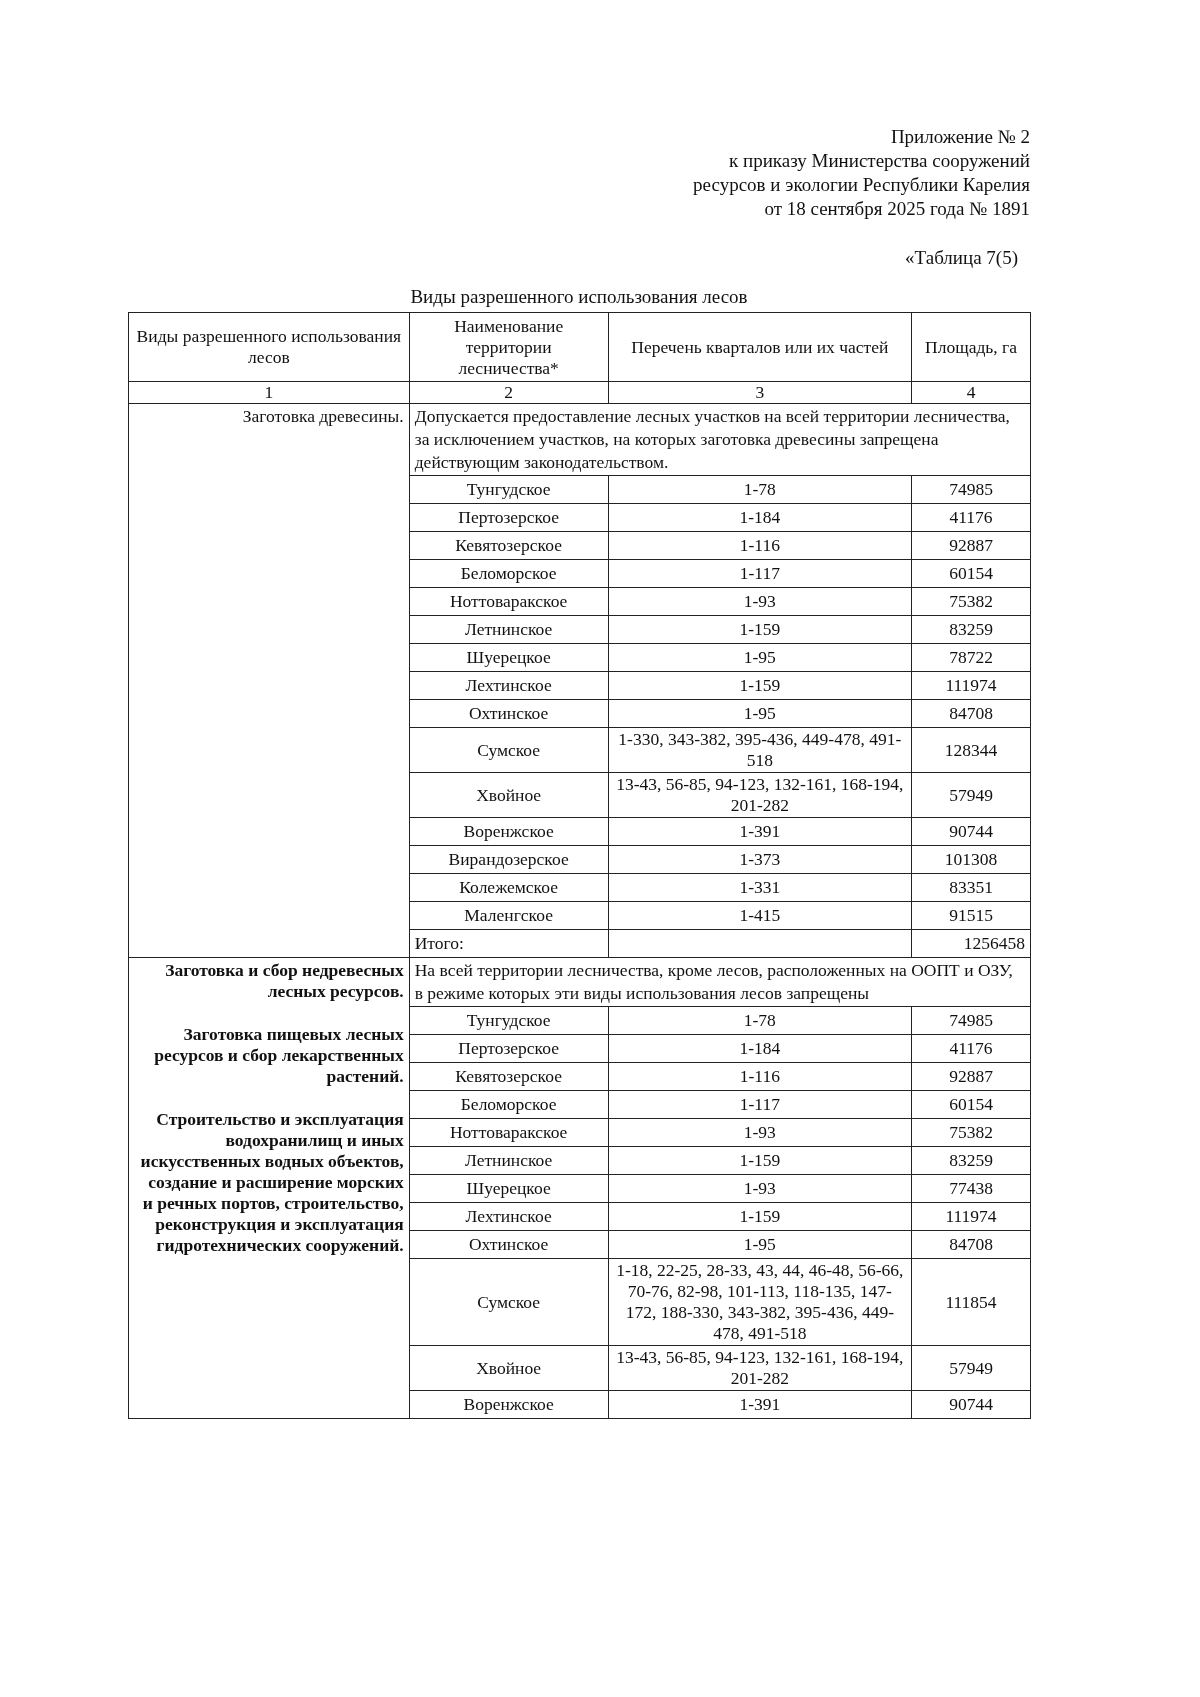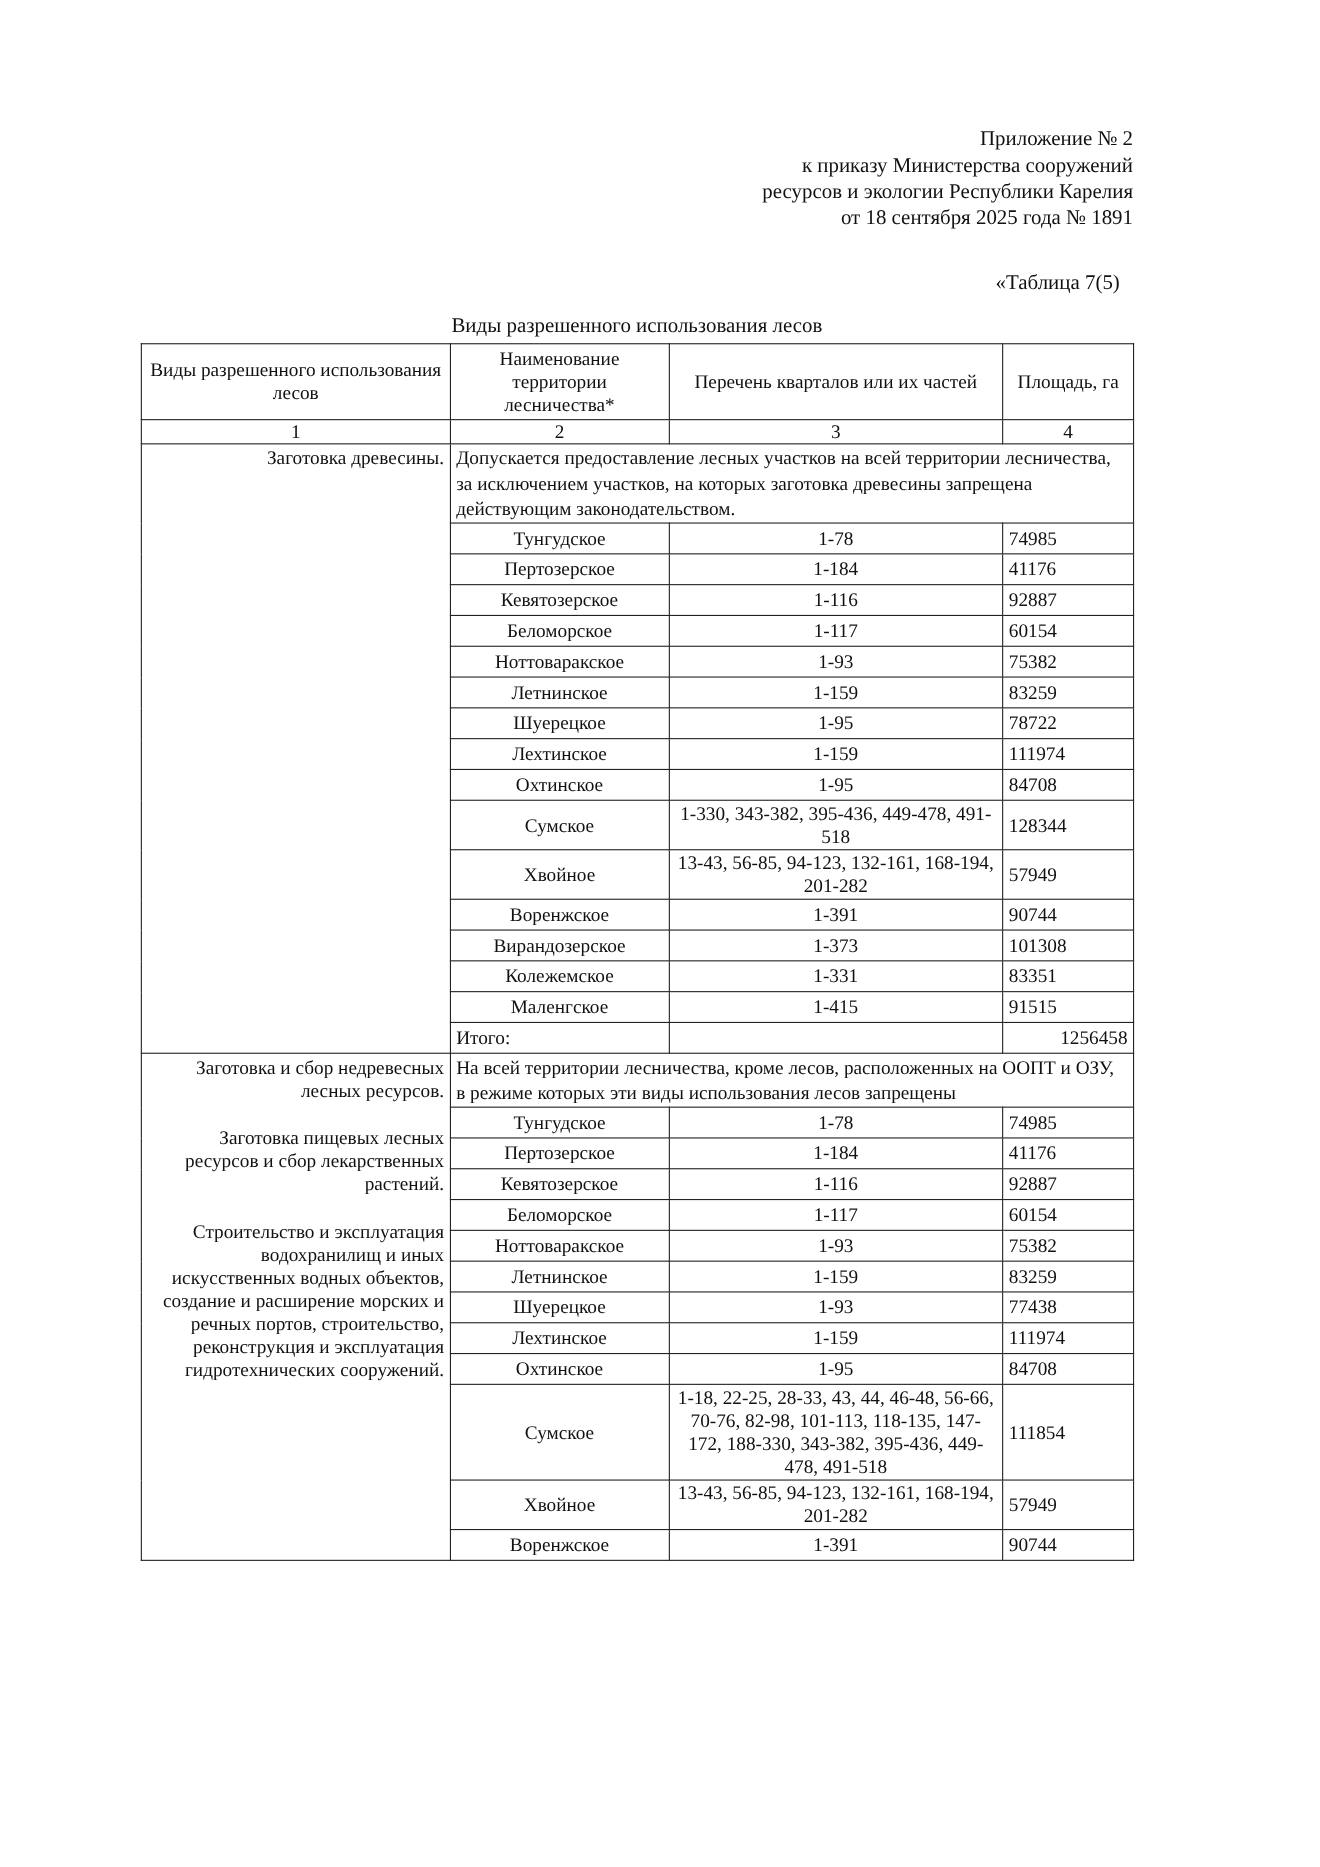--- a/index.html
+++ b/index.html
@@ -1,32 +1,32 @@
 <!DOCTYPE html>
 <html><head>
 <meta charset="utf-8">
 <style>
   html, body { margin: 0; padding: 0; background: #ffffff; }
   body { width: 1200px; height: 1697px; position: relative; overflow: hidden;
          font-family: "Liberation Serif", "DejaVu Serif", serif; color: #111; }
-  .header { position: absolute; right: 170px; top: 115px; text-align: right;
+  .header { position: absolute; right: 170px; top: 125px; text-align: right;
             font-size: 19px; line-height: 24px; }
   .table-ref { position: absolute; right: 182px; top: 247px; font-size: 19px; }
   .caption { position: absolute; left: 128px; width: 902px; top: 286px; text-align: center;
              font-size: 19px; }
   table { position: absolute; left: 128px; top: 312px; width: 903px;
           border-collapse: collapse; font-size: 17.5px; line-height: 21px; }
   td, th { border: 1px solid #222; padding: 1px 5px; font-weight: normal; vertical-align: middle; }
   th { text-align: center; height: 66px; }
   .c1 { width: 270px; } .c2 { width: 188px; } .c3 { width: 293px; } .c4 { width: 108px; }
   .num td { text-align: center; height: 20px; padding: 0; }
   .row td { text-align: center; height: 25px; }
-  .row td.area { text-align: left; }
+  .row td.area { text-align: center; }
   .cat { vertical-align: top; text-align: right; padding-top: 2px; }
-  .cat p { margin: 0 0 22px 0; }
+  .cat p { margin: 0 0 22px 0; font-weight: bold; }
   .note { line-height: 23px; }
   .total td.lbl { text-align: left; margin-top: 42px; }
   .total td.area { text-align: right; }
 </style>
 </head>
 <body>
 
 <div class="header">
   <div>Приложение № 2</div>
   <div>к приказу Министерства сооружений</div>

